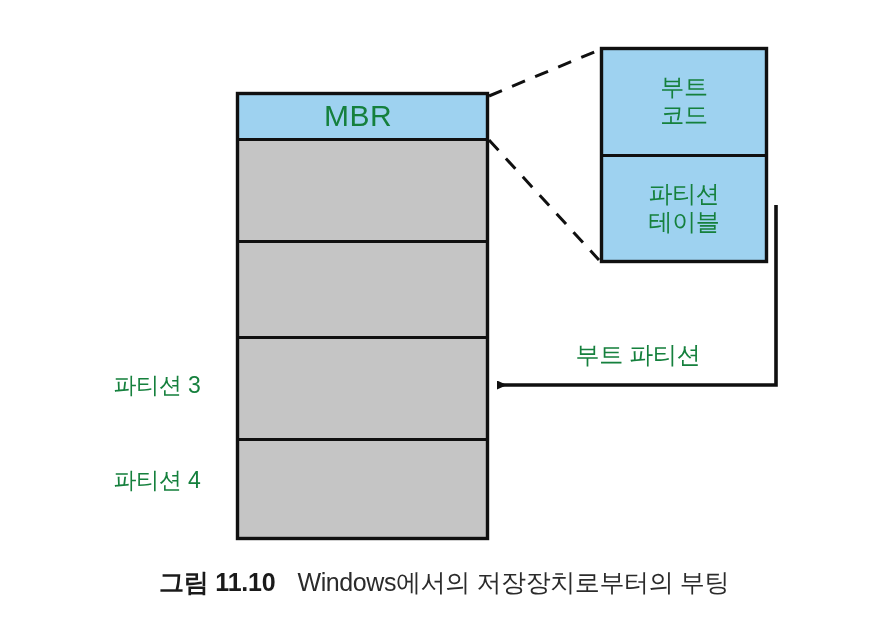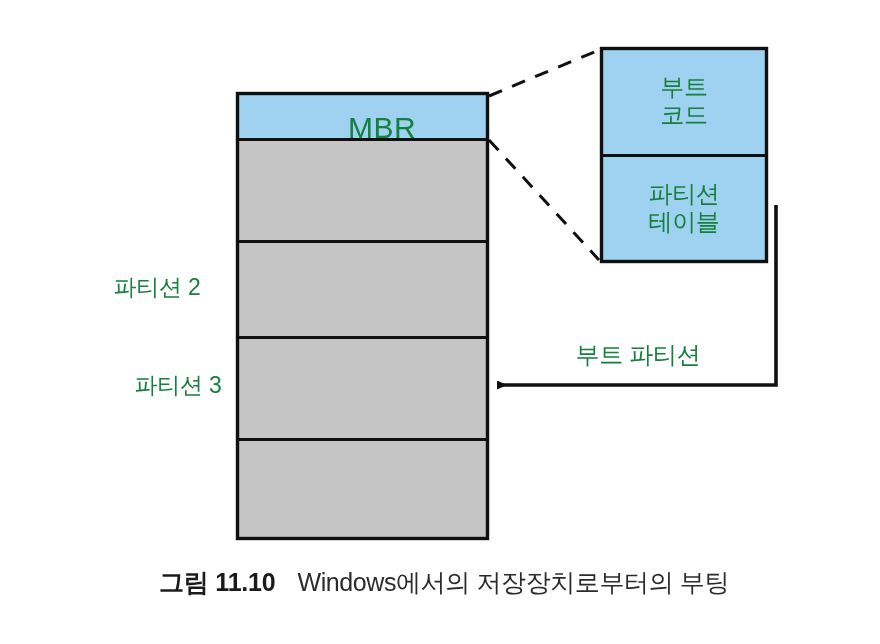--- a/index.html
+++ b/index.html
@@ -114,24 +114,24 @@
     <line x1="489" y1="96" x2="599" y2="50" stroke="#101010" stroke-width="3" stroke-dasharray="14,11"></line>
     <line x1="489" y1="140" x2="599" y2="260" stroke="#101010" stroke-width="3" stroke-dasharray="14,11"></line>
 
     <rect x="601.5" y="48.5" width="165" height="107" fill="#9ed2f0" stroke="#101010" stroke-width="3"></rect>
     <rect x="601.5" y="155.5" width="165" height="106" fill="#9ed2f0" stroke="#101010" stroke-width="3"></rect>
     <rect x="601.5" y="48.5" width="165" height="213" fill="none" stroke="#101010" stroke-width="3.4"></rect>
 
     <path d="M 776 205 L 776 385 L 497 385" fill="none" stroke="#101010" stroke-width="3.6" marker-end="url(#arrowhead-left)"></path>
   </svg>
 
-  <div class="txt center-block mbr-label" style="left:382px; top:116px;margin-top:12px;">MBR</div>
+  <div class="txt center-block mbr-label" style="left:358px; top:116px;">MBR</div>
 
-  <div class="txt center-block partition-label" style="left:157px; top:288px;">파티션 2</div>
-  <div class="txt center-block partition-label" style="left:157px; top:386px;margin-left:21px;">파티션 3</div>
+  <div class="txt center-block partition-label" style="left:157px; top:386px;">파티션 3</div>
+  <div class="txt center-block partition-label" style="left:157px; top:481px;">파티션 4</div>
 
   <div class="txt center-block callout-label" style="left:684px; top:101px;">
     <span class="line">부트</span>
     <span class="line">코드</span>
   </div>
 
   <div class="txt center-block callout-label" style="left:684px; top:208px;">
     <span class="line">파티션</span>
     <span class="line">테이블</span>
   </div>

